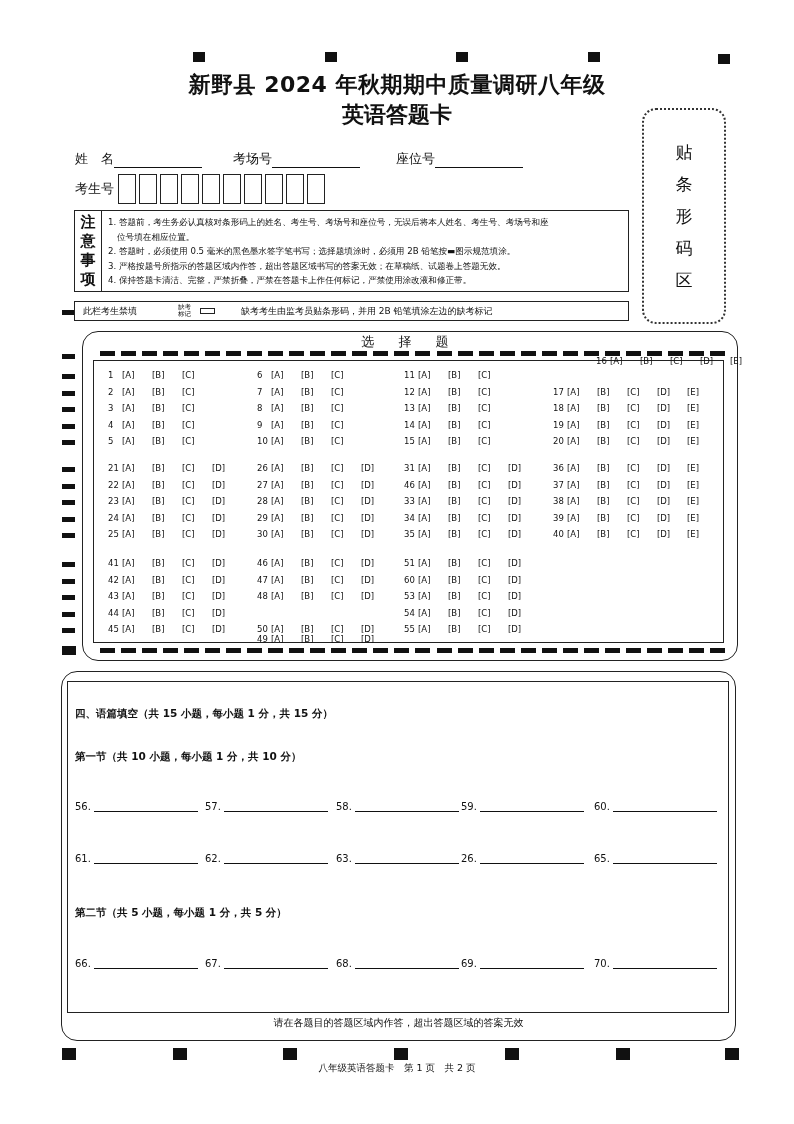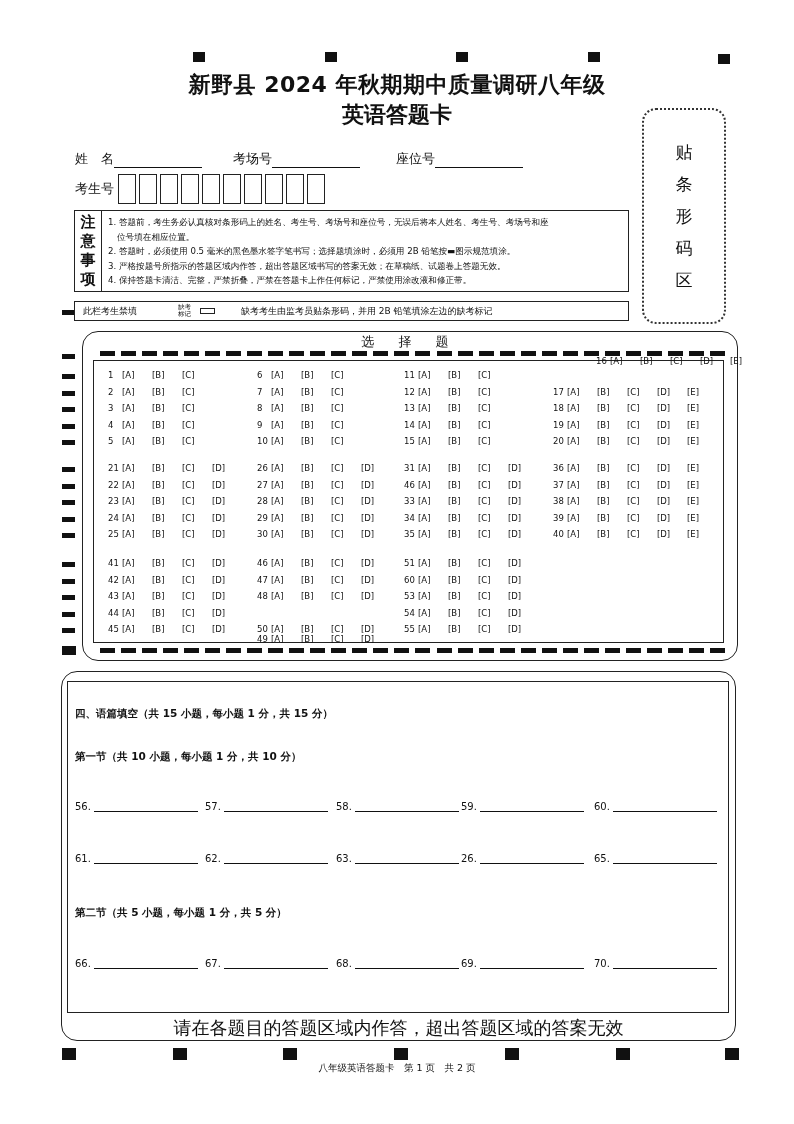--- a/index.html
+++ b/index.html
@@ -31,21 +31,21 @@
   .dashrow span { width: 15px; height: 5px; background: #111; display: block; }
   .mc-inner { left: 93px; top: 360px; width: 631px; height: 283px; border: 1.5px solid #222; }
   .q { position: absolute; font-size: 8.5px; white-space: pre; font-family: "DejaVu Sans", sans-serif; }
   .q .num { display: inline-block; width: 14px; text-align: left; }
   .q .opt { display: inline-block; width: 30px; }
   .fill-outer { left: 61px; top: 671px; width: 675px; height: 370px; border: 1.5px solid #222; border-radius: 16px; }
   .fill-inner { left: 67px; top: 681px; width: 662px; height: 332px; border: 1.5px solid #222; }
   .sec { position: absolute; left: 75px; font-size: 10.5px; font-weight: bold; }
   .blank { position: absolute; font-size: 10px; display: flex; align-items: flex-end; }
   .blank .bl { display: inline-block; border-bottom: 1px solid #111; width: 104px; height: 12px; margin-left: 3px; }
-  .warn { left: 61px; width: 675px; top: 1016px; text-align: center; font-size: 18px; }
+  .warn { left: 61px; width: 675px; top: 1016px; text-align: center; font-size: 10px; }
   .footer { left: 0; width: 794px; top: 1062px; text-align: center; font-size: 9.5px; }
 </style>
 </head>
 <body>
 
 <div class="mark top-mark" style="left:193px"></div>
 <div class="mark top-mark" style="left:325px"></div>
 <div class="mark top-mark" style="left:456px"></div>
 <div class="mark top-mark" style="left:588px"></div>
 <div class="mark top-mark" style="left:718px;top:54px"></div>

